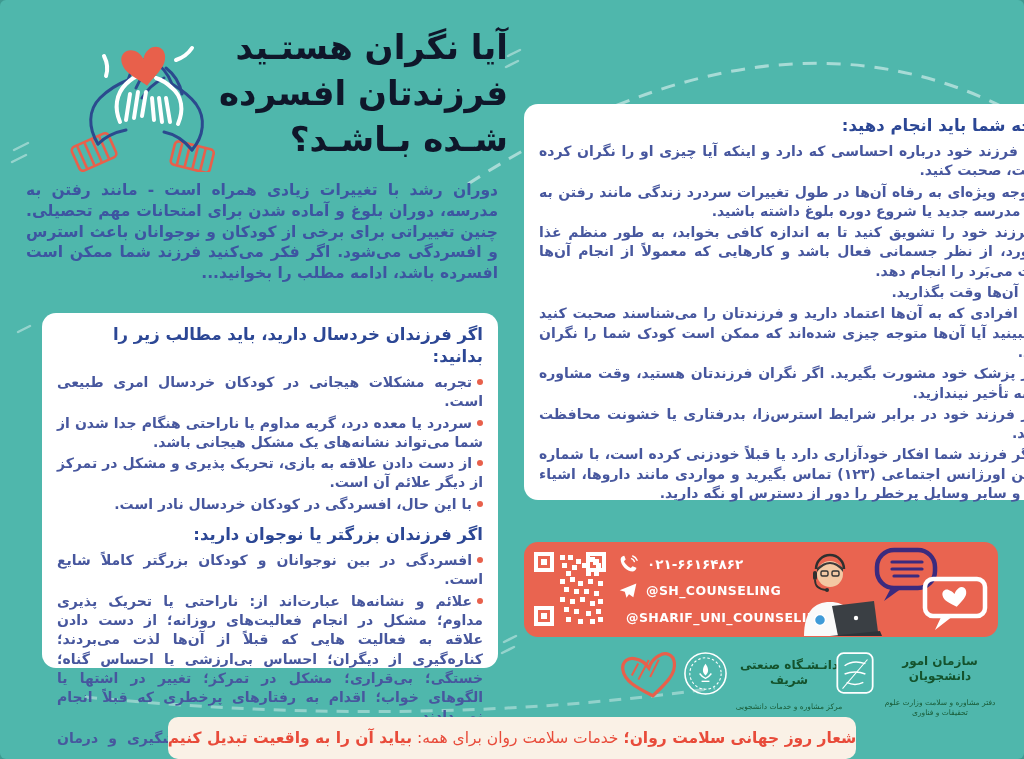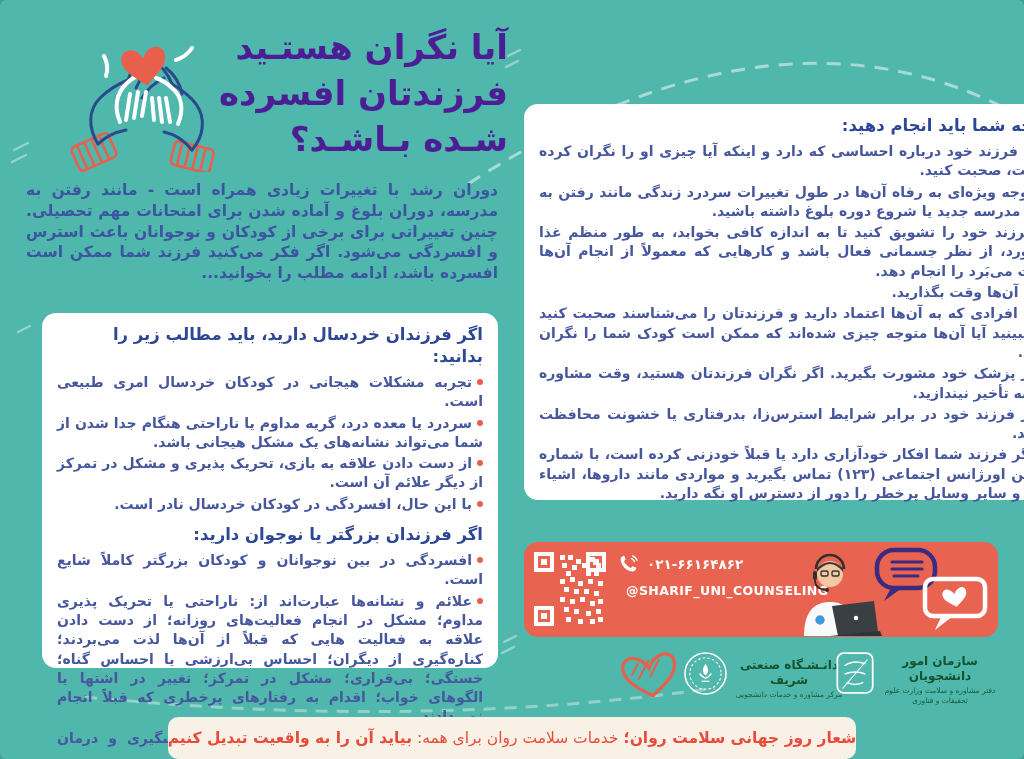--- a/index.html
+++ b/index.html
@@ -4,21 +4,21 @@
 <style>
   html,body{margin:0;padding:0;background:#3f9a91;}
   .page{
     position:relative;width:1024px;height:759px;overflow:hidden;
     background:#4fb7ac;border-radius:6px;
     font-family:"DejaVu Sans",sans-serif;direction:rtl;
   }
   .decor{position:absolute;inset:0;pointer-events:none;}
   
   .title{position:absolute;right:516px;top:24px;width:290px;text-align:right;
-    color:#4c1d95;font-size:34px;line-height:46px;font-weight:bold;margin:0;}
+    color:#0f172a;font-size:34px;line-height:46px;font-weight:bold;margin:0;}
   
   .intro{position:absolute;left:26px;top:180px;width:472px;margin:0;
     color:#3d55a1;font-size:15.5px;line-height:20.8px;font-weight:bold;text-align:justify;}
   
   .card{position:absolute;background:#ffffff;border-radius:14px;box-sizing:border-box;
     padding:9px 15px;}
   .card-left{left:42px;top:313px;width:456px;height:355px;}
   .card-right{left:524px;top:104px;width:536px;height:396px;}
   .card h2{margin:2px 0 5px;color:#2c4795;font-size:16.5px;font-weight:bold;line-height:22px;}
   .card h2.second{margin-top:10px;}
@@ -49,21 +49,21 @@
   .row .txt{font-size:12.5px;font-weight:bold;direction:ltr;unicode-bidi:embed;letter-spacing:.4px;text-align:center;}
   .row .txt.phone{font-size:13.5px;letter-spacing:1px;}
   .agent{position:absolute;left:256px;top:10px;width:104px;height:84px;}
   .bubble-purple{position:absolute;left:348px;top:4px;width:70px;height:60px;}
   .bubble-heart{position:absolute;left:394px;top:33px;width:74px;height:60px;}
   
   .heart-logo{position:absolute;left:618px;top:650px;width:64px;height:52px;}
   .sharif-logo{position:absolute;left:682px;top:650px;width:47px;height:47px;}
   .logo-text{position:absolute;color:#14532d;text-align:center;}
   .logo-text .t{font-size:12px;font-weight:bold;line-height:15px;}
-  .logo-text .s{font-size:7.5px;line-height:9.5px;opacity:.92;margin-top:2px;}
+  .logo-text .s{font-size:7.5px;line-height:9.5px;opacity:.92;margin-top:14px;}
   .sharif-text{left:732px;top:658px;width:114px;}
   .org-logo{position:absolute;left:832px;top:647px;width:46px;height:52px;}
   .org-text{left:880px;top:654px;width:120px;}
   
   .banner{position:absolute;left:168px;top:717px;width:688px;height:42px;background:#faf1e6;
     border-radius:10px;display:flex;align-items:center;justify-content:center;
     color:#e84b3a;font-size:15.5px;white-space:nowrap;}
   .banner .b{font-weight:bold;}
   .banner .m{font-weight:normal;margin:0 5px;}
   .hands{position:absolute;left:42px;top:12px;width:196px;height:160px;}
@@ -163,20 +163,26 @@
       <div class="finder f-bl"></div>
       <div class="dots"></div>
     </div>
     <div class="rows">
       <div class="row">
         <svg width="21" height="21" viewBox="0 0 24 24">
           <path fill="#fff" d="M7.2,3 C5.6,3 3,4.6 3,7 C3,14 10,21 17,21 C19.4,21 21,18.4 21,16.8 L16.6,15.2 L14.6,17.2 C12.2,16.2 7.8,12 6.8,9.4 L8.8,7.4 Z"></path>
           <path fill="none" stroke="#fff" stroke-width="1.6" stroke-linecap="round" d="M15.5,6.5 a5,5 0 0 1 3.2,3.2 M16.8,3.4 a8.5,8.5 0 0 1 5,5"></path>
         </svg>
         <span class="txt phone">۰۲۱-۶۶۱۶۴۸۶۲</span>
+      </div>
+      <div class="row">
+        <svg width="20" height="20" viewBox="0 0 24 24">
+          <path fill="#fff" d="M22,3 L2,11 L8.2,13 L10.2,20 L13.2,15.8 L18.4,19.6 Z"></path>
+        </svg>
+        <span class="txt">@SH_COUNSELING</span>
       </div>
       <div class="row">
         <svg width="19" height="19" viewBox="0 0 24 24">
           <rect x="3" y="3" width="18" height="18" rx="5" fill="none" stroke="#fff" stroke-width="2"></rect>
           <circle cx="12" cy="12" r="4.3" fill="none" stroke="#fff" stroke-width="2"></circle>
           <circle cx="17.4" cy="6.6" r="1.4" fill="#fff"></circle>
         </svg>
         <span class="txt">@SHARIF_UNI_COUNSELING</span>
       </div>
     </div>

